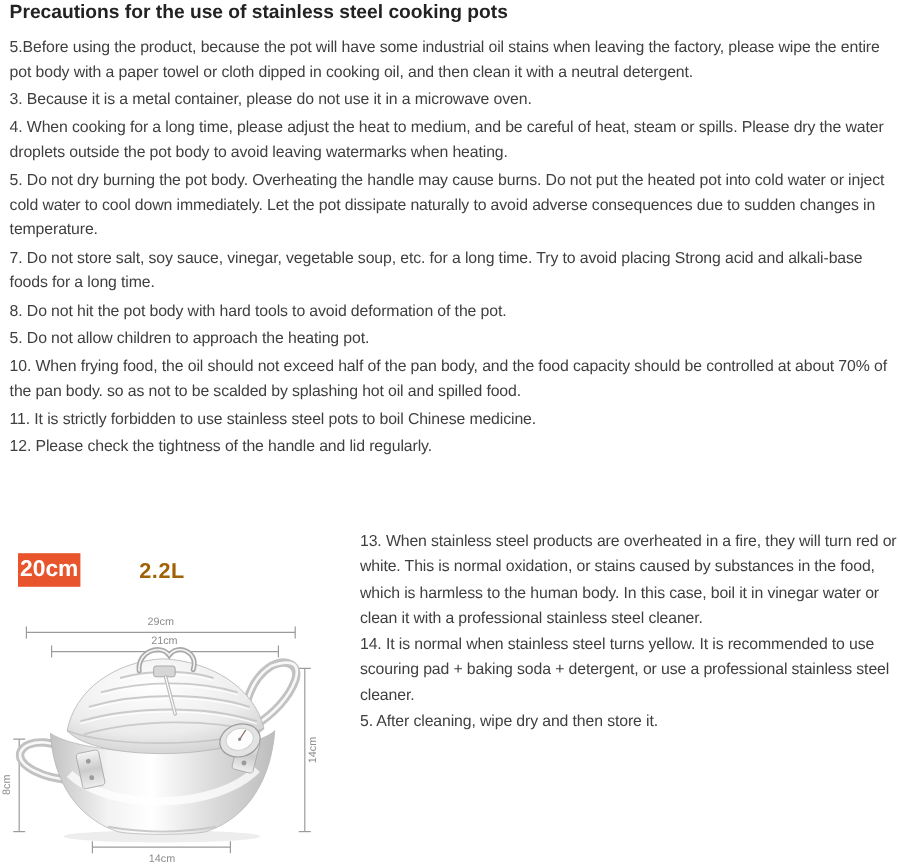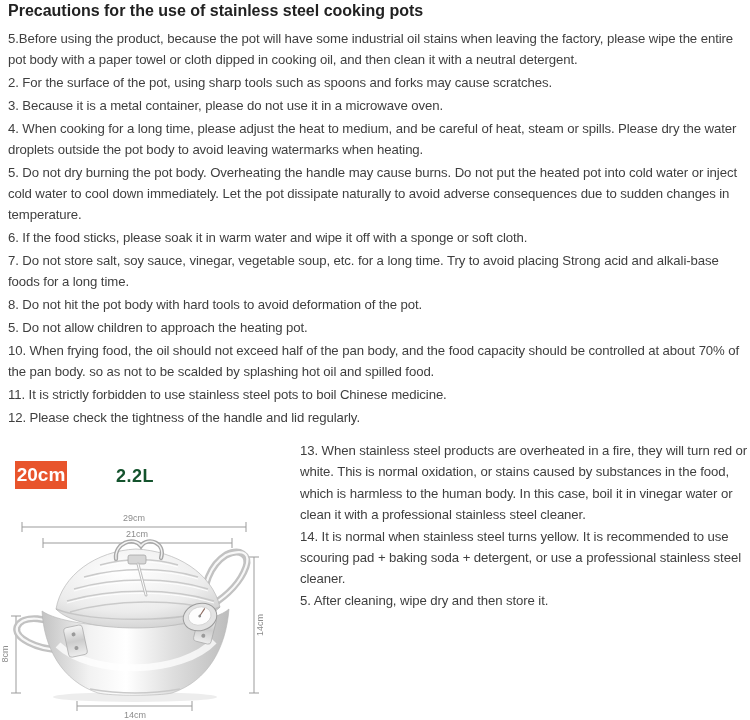--- a/index.html
+++ b/index.html
@@ -30,21 +30,21 @@
     letter-spacing:-0.1px;
   }
   .precautions p{margin:0 0 2.5px 0;}
   .size-badge{
     position:absolute;left:15px;top:461px;width:52px;height:28px;
     background:var(--badge-bg);color:var(--badge-text);
     font-size:19px;font-weight:700;text-align:center;line-height:28px;
   }
   .capacity{
     position:absolute;left:116px;top:466px;
-    font-size:18px;font-weight:700;color:#14532d;letter-spacing:0.5px;
+    font-size:18px;font-weight:700;color:#a16207;letter-spacing:0.5px;
   }
   .notes{
     position:absolute;left:300px;top:440px;width:448px;
     font-size:13.2px;line-height:21.4px;color:var(--body-text);
     letter-spacing:-0.1px;
   }
   .notes p{margin:0;}
   .pot-figure{
     position:absolute;left:0;top:503px;width:280px;height:217px;
   }
@@ -55,25 +55,23 @@
 </style>
 </head>
 <body>
 
 <div class="page">
 
   <h1 class="page-title">Precautions for the use of stainless steel cooking pots</h1>
 
   <div class="precautions">
     <p>5.Before using the product, because the pot will have some industrial oil stains when leaving the factory, please wipe the entire pot body with a paper towel or cloth dipped in cooking oil, and then clean it with a neutral detergent.</p>
-    <p>2. For the surface of the pot, using sharp tools such as spoons and forks may cause scratches.</p>
     <p>3. Because it is a metal container, please do not use it in a microwave oven.</p>
     <p>4. When cooking for a long time, please adjust the heat to medium, and be careful of heat, steam or spills. Please dry the water droplets outside the pot body to avoid leaving watermarks when heating.</p>
     <p>5. Do not dry burning the pot body. Overheating the handle may cause burns. Do not put the heated pot into cold water or inject cold water to cool down immediately. Let the pot dissipate naturally to avoid adverse consequences due to sudden changes in temperature.</p>
-    <p>6. If the food sticks, please soak it in warm water and wipe it off with a sponge or soft cloth.</p>
     <p>7. Do not store salt, soy sauce, vinegar, vegetable soup, etc. for a long time. Try to avoid placing Strong acid and alkali-base foods for a long time.</p>
     <p>8. Do not hit the pot body with hard tools to avoid deformation of the pot.</p>
     <p>5. Do not allow children to approach the heating pot.</p>
     <p>10. When frying food, the oil should not exceed half of the pan body, and the food capacity should be controlled at about 70% of the pan body. so as not to be scalded by splashing hot oil and spilled food.</p>
     <p>11. It is strictly forbidden to use stainless steel pots to boil Chinese medicine.</p>
     <p>12. Please check the tightness of the handle and lid regularly.</p>
   </div>
 
   <div class="size-badge">20cm</div>
   <div class="capacity">2.2L</div>

